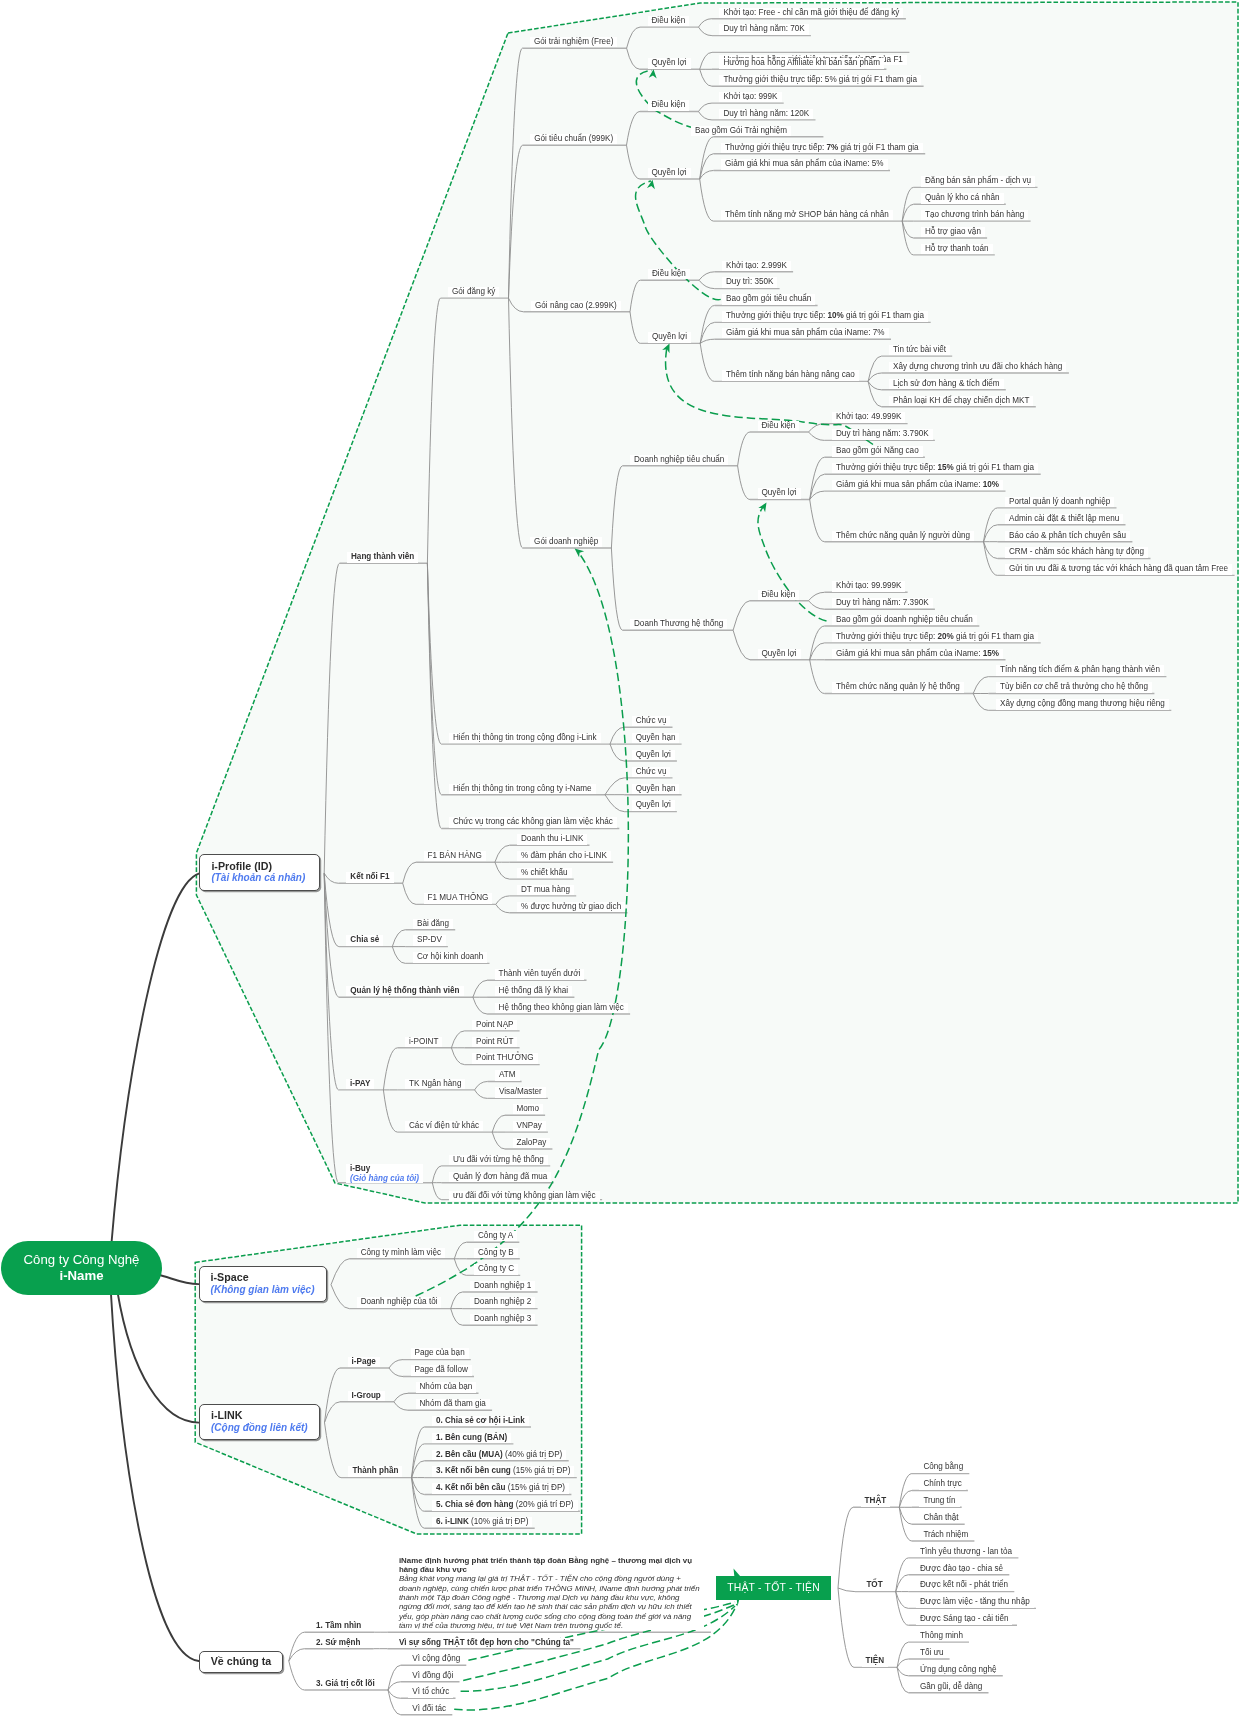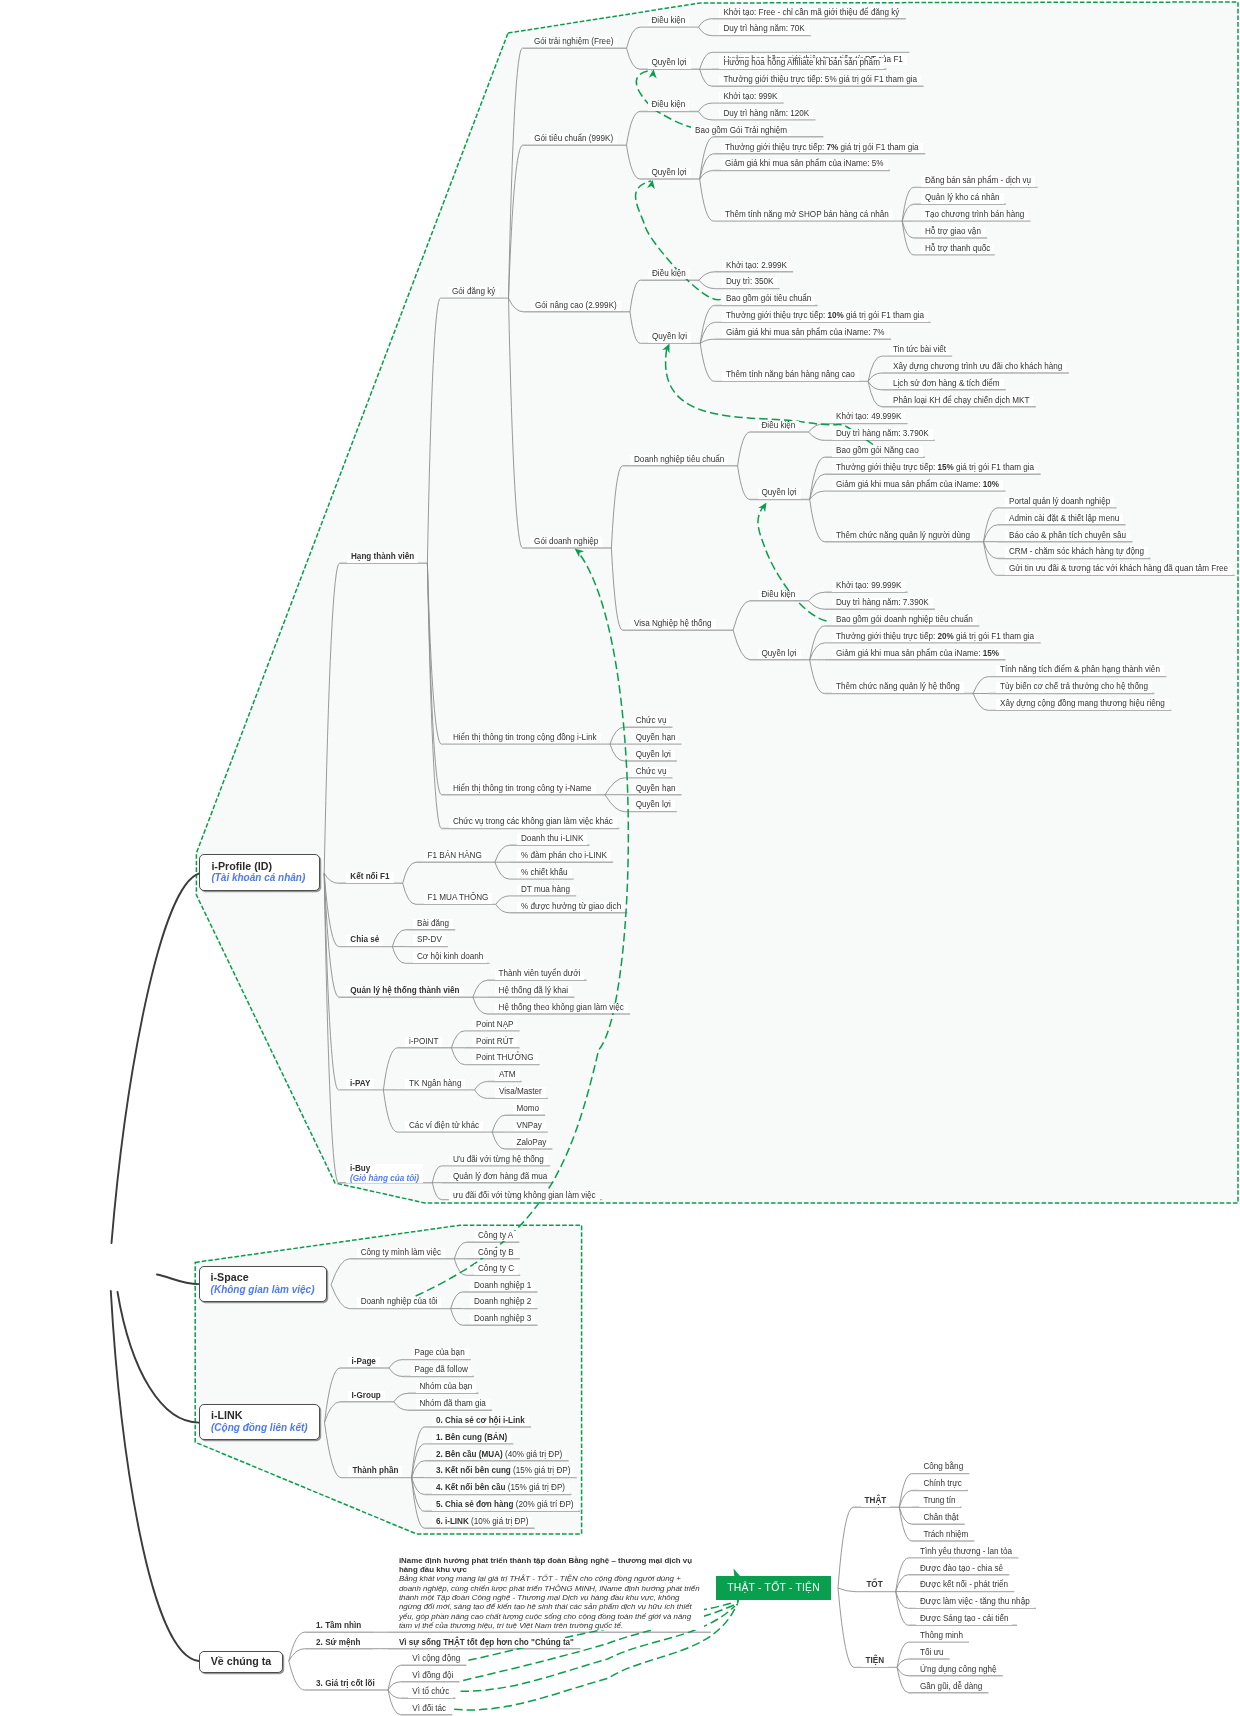--- a/index.html
+++ b/index.html
@@ -384,20 +384,24 @@
  <div class="t">i-Space</div>
  <div class="s">(Không gian làm việc)</div>
 </div>
 <div class="box ital" style="left:199.0px;top:1404.3px;width:120.8px;height:35.8px">
  <div class="t">i-LINK</div>
  <div class="s">(Cộng đồng liên kết)</div>
 </div>
 <div class="box ital" style="left:198.7px;top:1650.5px;width:84.5px;height:22.7px">
  <div class="t">Về chúng ta</div>
 </div>
+<div id="rootpill">
+ <div class="l1">Công ty Công Nghệ</div>
+ <div class="l2">i-Name</div>
+</div>
 <div id="tttbox">
  <span>THẬT - TỐT - TIỆN</span>
 </div>
 <div class="nd b" style="left:347.0px;top:552.1px"><span>Hạng thành viên</span></div>
 <div class="nd" style="left:448.0px;top:286.9px"><span>Gói đăng ký</span></div>
 <div class="nd" style="left:529.9px;top:37.0px"><span>Gói trải nghiệm (Free)</span></div>
 <div class="nd" style="left:647.5px;top:15.9px"><span>Điều kiện</span></div>
 <div class="nd" style="left:719.4px;top:7.5px"><span>Khởi tạo: Free - chỉ cần mã giới thiệu để đăng ký</span></div>
 <div class="nd" style="left:719.4px;top:24.4px"><span>Duy trì hàng năm: 70K</span></div>
 <div class="nd" style="left:647.5px;top:58.1px"><span>Quyền lợi</span></div>
@@ -410,21 +414,21 @@
 <div class="nd" style="left:719.4px;top:108.7px"><span>Duy trì hàng năm: 120K</span></div>
 <div class="nd" style="left:647.5px;top:167.8px"><span>Quyền lợi</span></div>
 <div class="nd" style="left:691px;top:125.6px"><span>Bao gồm Gói Trải nghiệm</span></div>
 <div class="nd" style="left:721.0px;top:142.5px"><span>Thưởng giới thiệu trực tiếp: </span><b>7%</b><span> giá trị gói F1 tham gia</span></div>
 <div class="nd" style="left:721.0px;top:159.3px"><span>Giảm giá khi mua sản phẩm của iName: 5%</span></div>
 <div class="nd" style="left:721.0px;top:209.9px"><span>Thêm tính năng mở SHOP bán hàng cá nhân</span></div>
 <div class="nd" style="left:921.0px;top:176.2px"><span>Đăng bán sản phẩm - dịch vụ</span></div>
 <div class="nd" style="left:921.0px;top:193.1px"><span>Quản lý kho cá nhân</span></div>
 <div class="nd" style="left:921.0px;top:209.9px"><span>Tạo chương trình bán hàng</span></div>
 <div class="nd" style="left:921.0px;top:226.8px"><span>Hỗ trợ giao vận</span></div>
-<div class="nd" style="left:921.0px;top:243.7px"><span>Hỗ trợ thanh quốc</span></div>
+<div class="nd" style="left:921.0px;top:243.7px"><span>Hỗ trợ thanh toán</span></div>
 <div class="nd" style="left:531.0px;top:300.6px"><span>Gói nâng cao (2.999K)</span></div>
 <div class="nd" style="left:648.0px;top:269.0px"><span>Điều kiện</span></div>
 <div class="nd" style="left:722.0px;top:260.6px"><span>Khởi tạo: 2.999K</span></div>
 <div class="nd" style="left:722.0px;top:277.4px"><span>Duy trì: 350K</span></div>
 <div class="nd" style="left:648.0px;top:332.2px"><span>Quyền lợi</span></div>
 <div class="nd" style="left:722.0px;top:294.3px"><span>Bao gồm gói tiêu chuẩn</span></div>
 <div class="nd" style="left:722.0px;top:311.2px"><span>Thưởng giới thiệu trực tiếp: </span><b>10%</b><span> giá trị gói F1 tham gia</span></div>
 <div class="nd" style="left:722.0px;top:328.0px"><span>Giảm giá khi mua sản phẩm của iName: 7%</span></div>
 <div class="nd" style="left:722.0px;top:370.2px"><span>Thêm tính năng bán hàng nâng cao</span></div>
 <div class="nd" style="left:889.0px;top:344.9px"><span>Tin tức bài viết</span></div>
@@ -439,21 +443,21 @@
 <div class="nd" style="left:757.5px;top:488.3px"><span>Quyền lợi</span></div>
 <div class="nd" style="left:832.0px;top:446.1px"><span>Bao gồm gói Năng cao</span></div>
 <div class="nd" style="left:832.0px;top:463.0px"><span>Thưởng giới thiệu trực tiếp: </span><b>15%</b><span> giá trị gói F1 tham gia</span></div>
 <div class="nd" style="left:832.0px;top:479.9px"><span>Giảm giá khi mua sản phẩm của iName: </span><b>10%</b></div>
 <div class="nd" style="left:832.0px;top:530.5px"><span>Thêm chức năng quản lý người dùng</span></div>
 <div class="nd" style="left:1005.0px;top:496.7px"><span>Portal quản lý doanh nghiệp</span></div>
 <div class="nd" style="left:1005.0px;top:513.6px"><span>Admin cài đặt &amp; thiết lập menu</span></div>
 <div class="nd" style="left:1005.0px;top:530.5px"><span>Báo cáo &amp; phân tích chuyên sâu</span></div>
 <div class="nd" style="left:1005.0px;top:547.3px"><span>CRM - chăm sóc khách hàng tự động</span></div>
 <div class="nd" style="left:1005.0px;top:564.2px"><span>Gửi tin ưu đãi &amp; tương tác với khách hàng đã quan tâm Free</span></div>
-<div class="nd" style="left:630.0px;top:619.0px"><span>Visa Nghiệp hệ thống</span></div>
+<div class="nd" style="left:630.0px;top:619.0px"><span>Doanh Thương hệ thống</span></div>
 <div class="nd" style="left:757.5px;top:589.5px"><span>Điều kiện</span></div>
 <div class="nd" style="left:832.0px;top:581.1px"><span>Khởi tạo: 99.999K</span></div>
 <div class="nd" style="left:832.0px;top:598.0px"><span>Duy trì hàng năm: 7.390K</span></div>
 <div class="nd" style="left:757.5px;top:648.6px"><span>Quyền lợi</span></div>
 <div class="nd" style="left:832.0px;top:614.8px"><span>Bao gồm gói doanh nghiệp tiêu chuẩn</span></div>
 <div class="nd" style="left:832.0px;top:631.7px"><span>Thưởng giới thiệu trực tiếp: </span><b>20%</b><span> giá trị gói F1 tham gia</span></div>
 <div class="nd" style="left:832.0px;top:648.6px"><span>Giảm giá khi mua sản phẩm của iName: </span><b>15%</b></div>
 <div class="nd" style="left:832.0px;top:682.3px"><span>Thêm chức năng quản lý hệ thống</span></div>
 <div class="nd" style="left:996.0px;top:665.4px"><span>Tính năng tích điểm &amp; phân hạng thành viên</span></div>
 <div class="nd" style="left:996.0px;top:682.3px"><span>Tùy biến cơ chế trả thưởng cho hệ thống</span></div>

